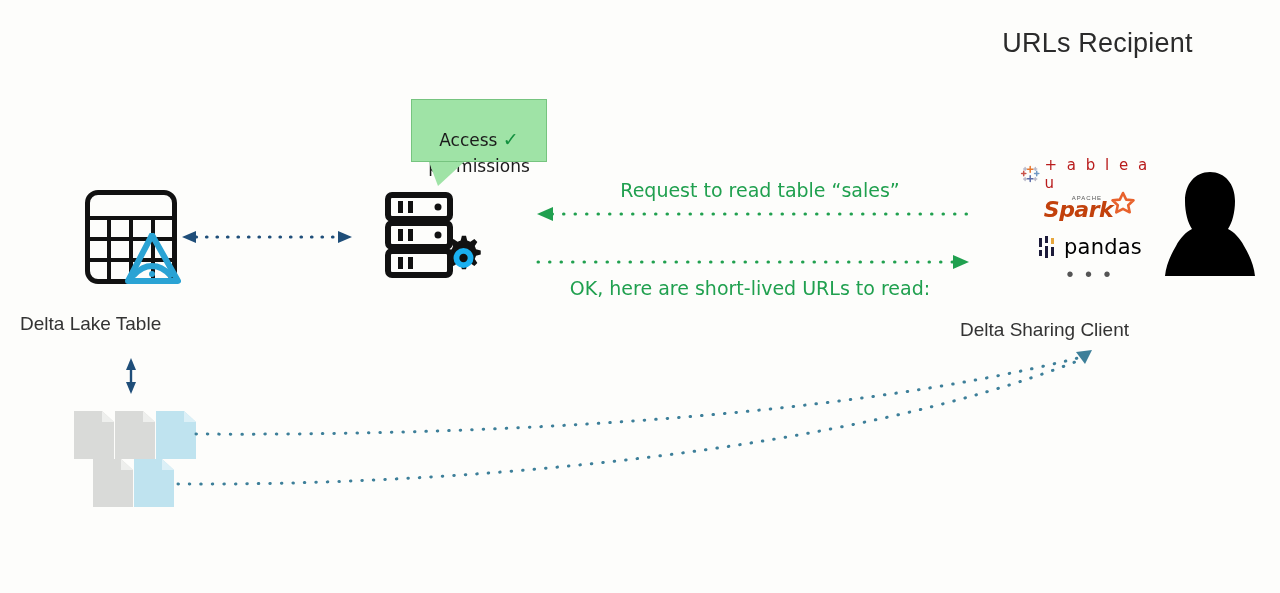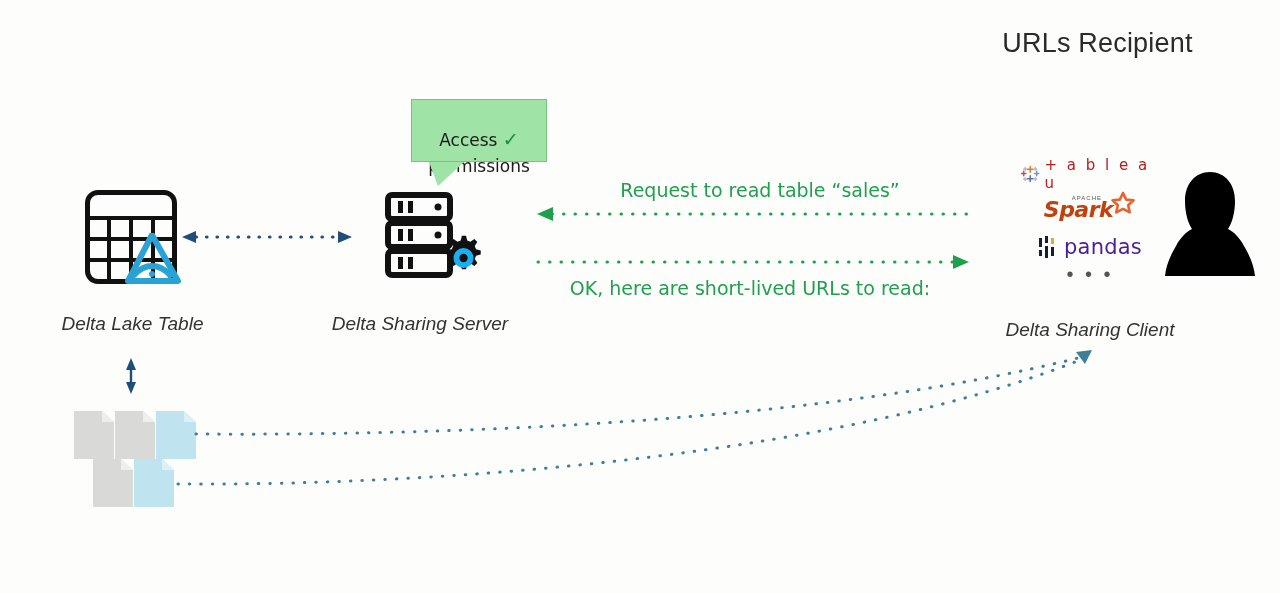--- a/index.html
+++ b/index.html
@@ -30,22 +30,20 @@
   #title-provider  { left: 120px; top: 28px; width: 305px; }
   #title-recipient { left: 940px; top: 28px; width: 315px; }
 
   
   .caption {
     position: absolute;
     font-size: 19px;
     font-weight: 400;
     color: #333333;
     white-space: nowrap;
-    text-align: center;
-    font-style: italic;
   }
   #cap-table  { left: 20px;  top: 313px; width: 225px; }
   #cap-server { left: 300px; top: 313px; width: 240px; }
   #cap-client { left: 960px; top: 319px; width: 260px; }
 
   
   #icon-delta-table {
     position: absolute;
     left: 85px; top: 190px;
     width: 92px; height: 94px;
@@ -172,21 +170,21 @@
   }
   .spark-apache {
     position: absolute;
     left: 28px; top: -2px;
     font-size: 6px;
     letter-spacing: 1px;
     color: #555555;
   }
   .pandas-word {
     font-size: 21px;
-    color: #4c1d95;
+    color: #000000;
     letter-spacing: 0.2px;
     margin-left: 6px;
     font-family: "DejaVu Sans", sans-serif;
   }
 
   
   #avatar-person {
     position: absolute;
     left: 1162px; top: 168px;
     width: 96px; height: 110px;
@@ -243,21 +241,20 @@
       <circle cx="53" cy="15" r="3.5" fill="#111"></circle>
       <circle cx="53" cy="43" r="3.5" fill="#111"></circle>
 
       <g transform="translate(66,56)">
         <path d="M14 -9 l4.5 0 l1.3 5.1 l3.4 1.4 l4.4 -2.8 l3.2 3.2 l-2.8 4.4 l1.4 3.4 l5.1 1.3 l0 4.5 l-5.1 1.3 l-1.4 3.4 l2.8 4.4 l-3.2 3.2 l-4.4 -2.8 l-3.4 1.4 l-1.3 5.1 l-4.5 0 l-1.3 -5.1 l-3.4 -1.4 l-4.4 2.8 l-3.2 -3.2 l2.8 -4.4 l-1.4 -3.4 l-5.1 -1.3 l0 -4.5 l5.1 -1.3 l1.4 -3.4 l-2.8 -4.4 l3.2 -3.2 l4.4 2.8 l3.4 -1.4 Z" fill="#111" transform="translate(-2,-4) scale(0.92)"></path>
         <circle cx="12.5" cy="10" r="10" fill="#1ab0f0"></circle>
         <circle cx="12.5" cy="10" r="4.2" fill="#111"></circle>
       </g>
     </svg>
   </div>
-  <div class="caption" id="cap-server">Delta Sharing Server</div>
 
   <div id="callout-access">
     <div class="callout-text">
       <span>Access</span>
       <span class="check">✓</span>
       <br>
       <span>permissions</span>
     </div>
     <div class="tail"></div>
   </div>

